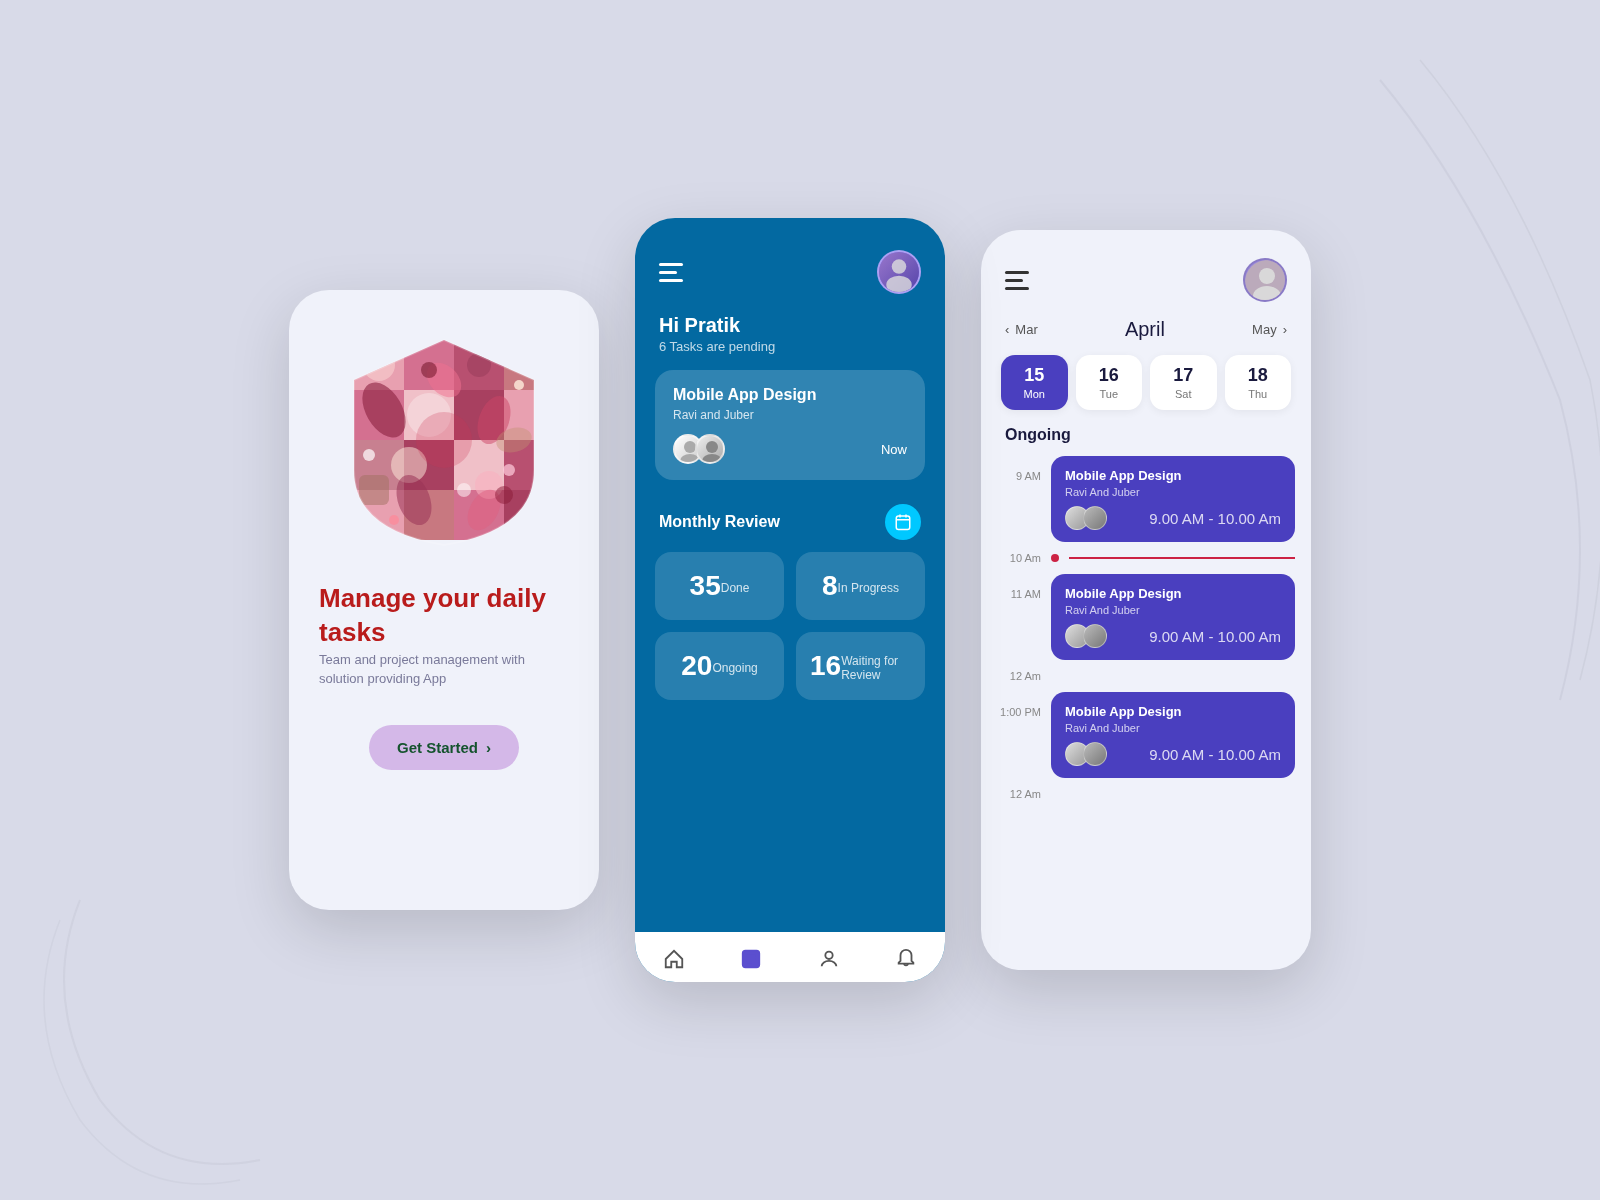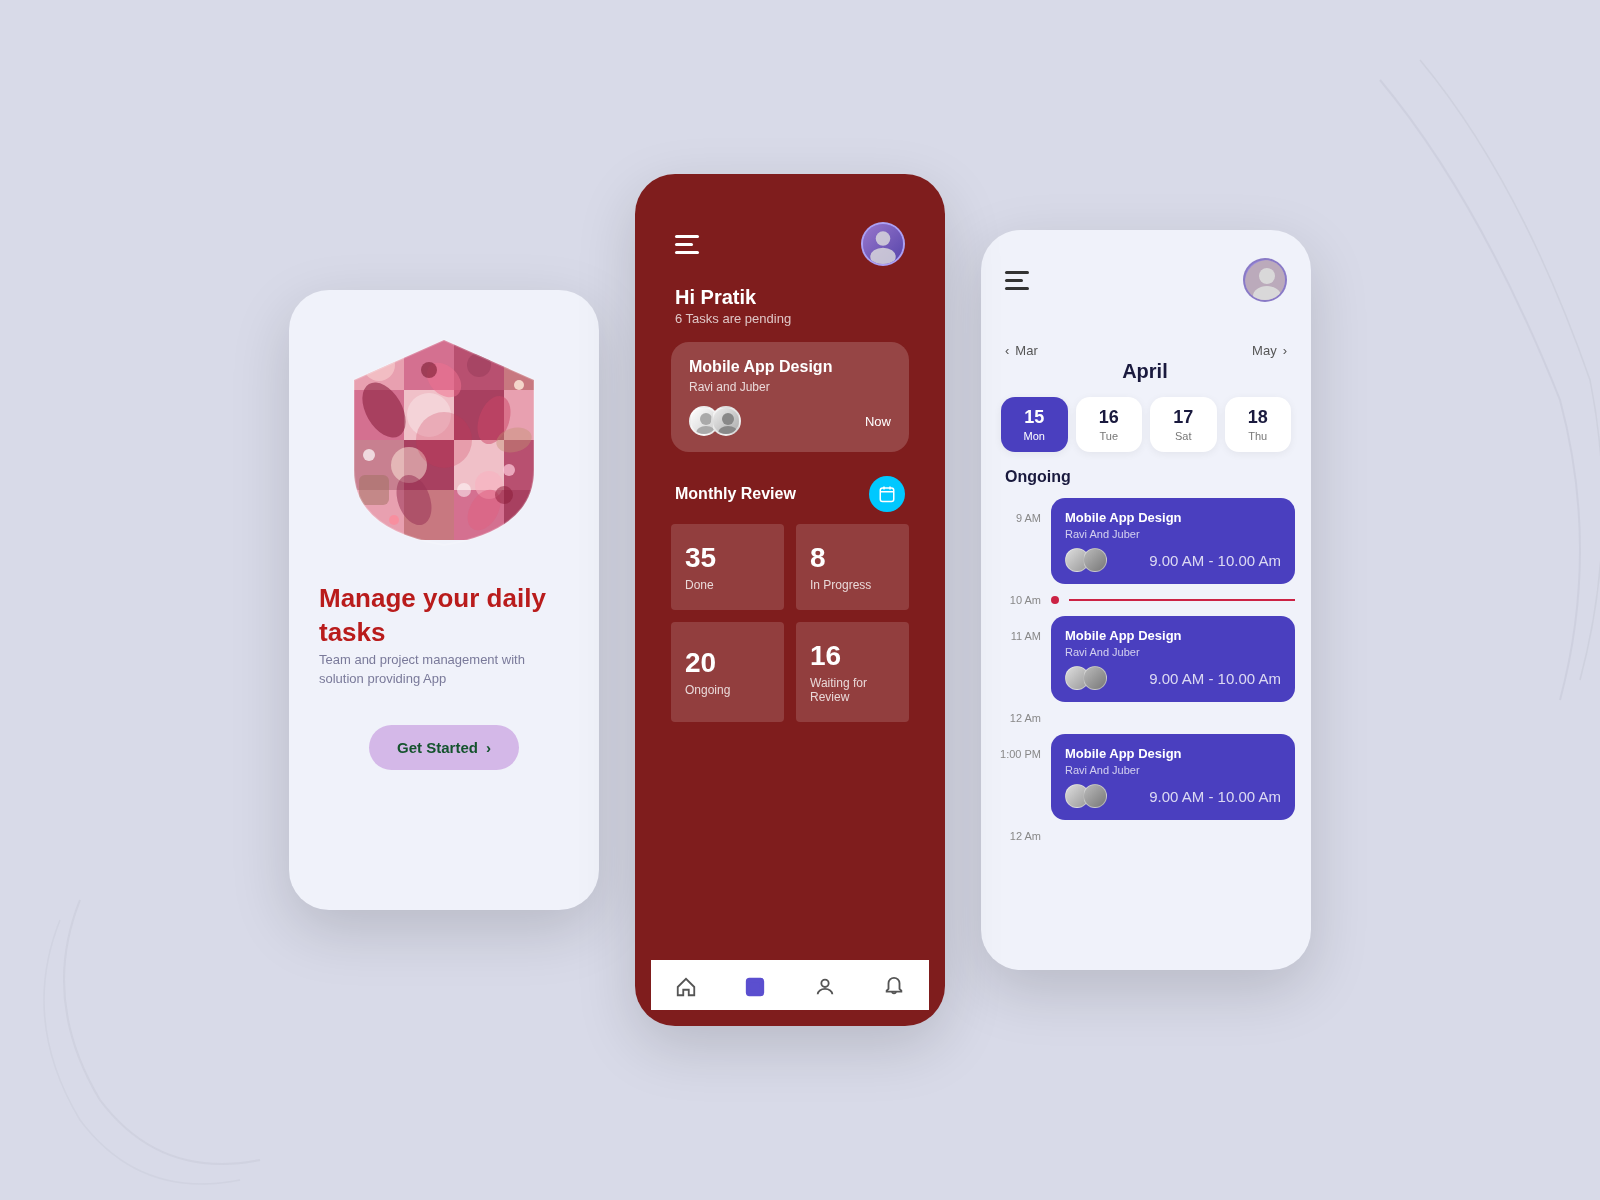--- a/index.html
+++ b/index.html
@@ -89,25 +89,25 @@
 
     
     .geo-svg {
       width: 220px;
       height: 220px;
     }
 
     
     .screen-2 {
       width: 310px;
-      height: 852px;
-      background: #7f1d1d;
+      height: 764px;
+      background: #0369a1;
       display: flex;
       flex-direction: column;
-      padding: 16px;
+      padding: 0;
       position: relative;
     }
 
     .screen-2-header {
       display: flex;
       justify-content: space-between;
       align-items: center;
       padding: 32px 24px 16px;
     }
 
@@ -233,25 +233,25 @@
     }
 
     .stats-grid {
       display: grid;
       grid-template-columns: 1fr 1fr;
       gap: 12px;
       padding: 0 20px 16px;
     }
     .stat-card {
       background: rgba(255,255,255,0.15);
-      border-radius: 4px;
+      border-radius: 16px;
       padding: 18px 14px;
       display: flex;
-      flex-direction: column;
-      align-items: flex-start;
+      flex-direction: row;
+      align-items: center;
       justify-content: center;
     }
     .stat-number {
       font-size: 28px;
       font-weight: 800;
       color: white;
     }
     .stat-label {
       font-size: 12px;
       color: rgba(255,255,255,0.8);
@@ -309,23 +309,22 @@
     .cal-month-nav {
       font-size: 13px;
       color: #555;
       cursor: pointer;
       display: flex;
       align-items: center;
       gap: 4px;
     }
     .cal-month-title {
       font-size: 20px;
-      font-weight: 700;
+      font-weight: 400;
       color: #1a1a3e;
-      margin-top: 42px;
     }
 
     .days-row {
       display: flex;
       gap: 8px;
       padding: 0 20px 16px;
     }
     .day-pill {
       flex: 1;
       background: white;

